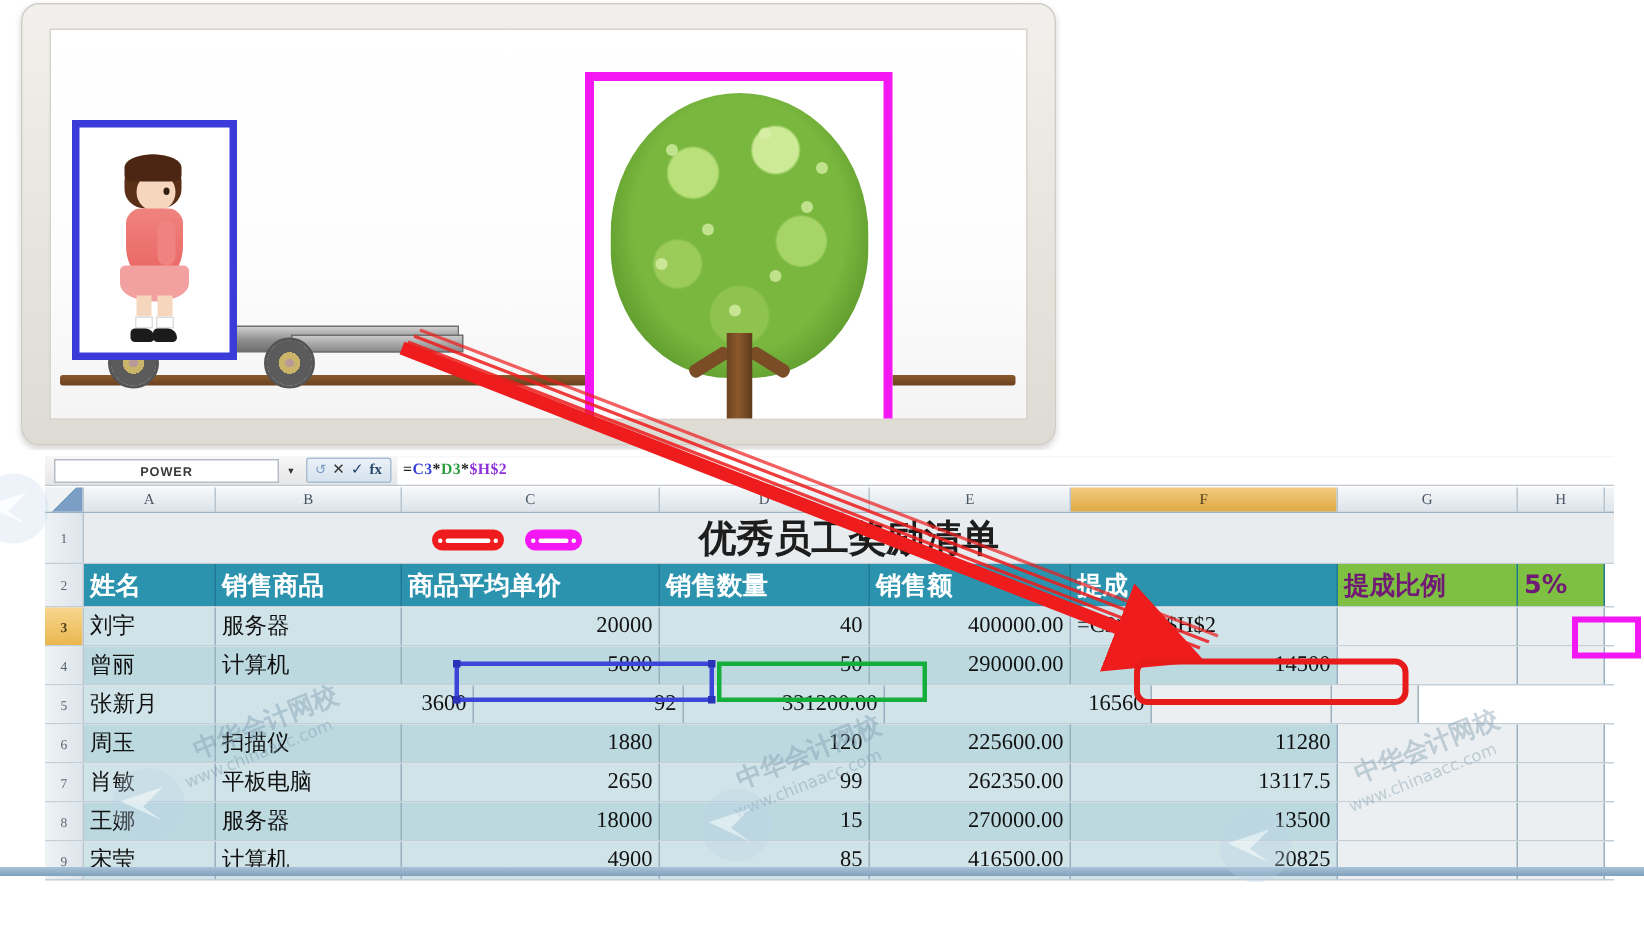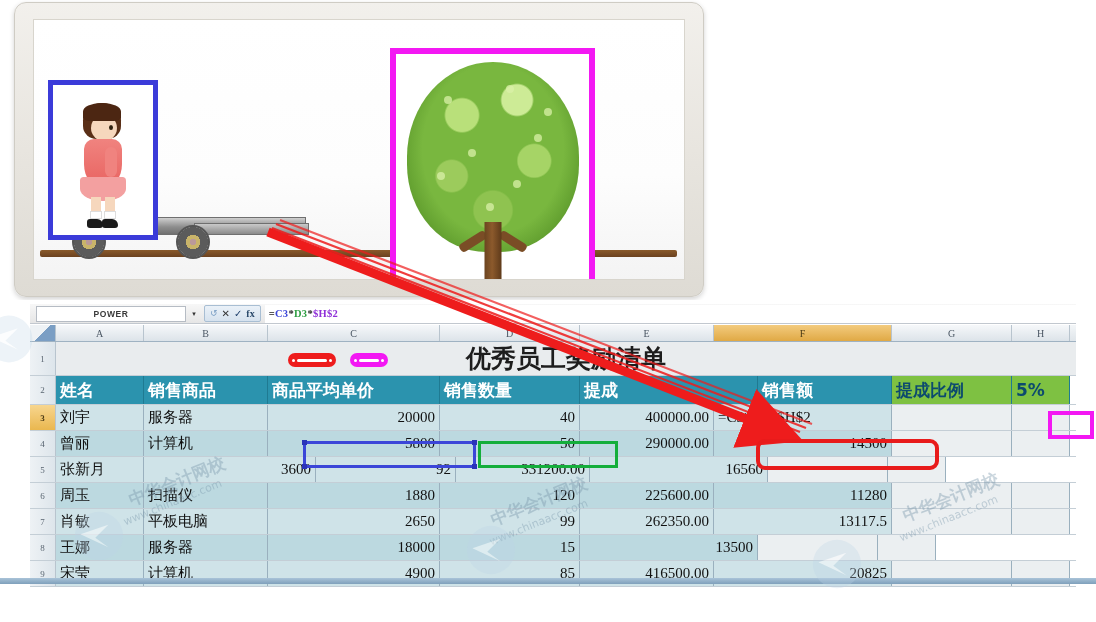--- a/index.html
+++ b/index.html
@@ -172,21 +172,21 @@
     display:flex; align-items:center; justify-content:center;
     font-family:"DejaVu Sans", sans-serif; font-weight:bold; font-size: 25px; color:#1d1d1d;
     background:#e9ecee; border-right:none;
   }
   .r-head { height: 29px; }
   .r-head .cell {
     background:#2b93ae; color:#ffffff; font-weight:bold; font-size:17px;
     font-family:"DejaVu Sans", sans-serif;
     border-right:1px solid #1f7a92; justify-content:flex-start;
   }
-  .r-head .cell.green { background:#7ec142; color:#0c4a6e; }
+  .r-head .cell.green { background:#7ec142; color:#701a75; }
   .r-data { height: 26px; }
   .r-data.odd .cell { background:#cfe3e8; }
   .r-data.even .cell { background:#bcd9e0; }
   .r-data .cell.blank { background:#ebeff1; }
 
   
   .w-a { width: 88px; flex:0 0 88px; }
   .w-b { width: 124px; flex:0 0 124px; }
   .w-c { width: 172px; flex:0 0 172px; }
   .w-d { width: 140px; flex:0 0 140px; }
@@ -324,22 +324,22 @@
         <div class="rh">1</div>
         <div class="title-cell" style="width:1020px">优秀员工奖励清单</div>
       </div>
 
       <div class="rowline r-head">
         <div class="rh">2</div>
         <div class="cell w-a">姓名</div>
         <div class="cell w-b">销售商品</div>
         <div class="cell w-c">商品平均单价</div>
         <div class="cell w-d">销售数量</div>
+        <div class="cell w-e">销售额</div>
         <div class="cell w-f">提成</div>
-        <div class="cell w-e">销售额</div>
         <div class="cell w-g green">提成比例</div>
         <div class="cell w-h green ctr">5%</div>
       </div>
 
       <div class="rowline r-data odd">
         <div class="rh active">3</div>
         <div class="cell w-a">刘宇</div>
         <div class="cell w-b">服务器</div>
         <div class="cell w-c num">20000</div>
         <div class="cell w-d num">40</div>
@@ -395,20 +395,21 @@
         <div class="cell w-g blank"></div>
         <div class="cell w-h blank"></div>
       </div>
 
       <div class="rowline r-data even">
         <div class="rh">8</div>
         <div class="cell w-a">王娜</div>
         <div class="cell w-b">服务器</div>
         <div class="cell w-c num">18000</div>
         <div class="cell w-d num">15</div>
+        <div class="cell w-e num">270000.00</div>
         <div class="cell w-f num">13500</div>
         <div class="cell w-g blank"></div>
         <div class="cell w-h blank"></div>
       </div>
 
       <div class="rowline r-data odd">
         <div class="rh">9</div>
         <div class="cell w-a">宋莹</div>
         <div class="cell w-b">计算机</div>
         <div class="cell w-c num">4900</div>

